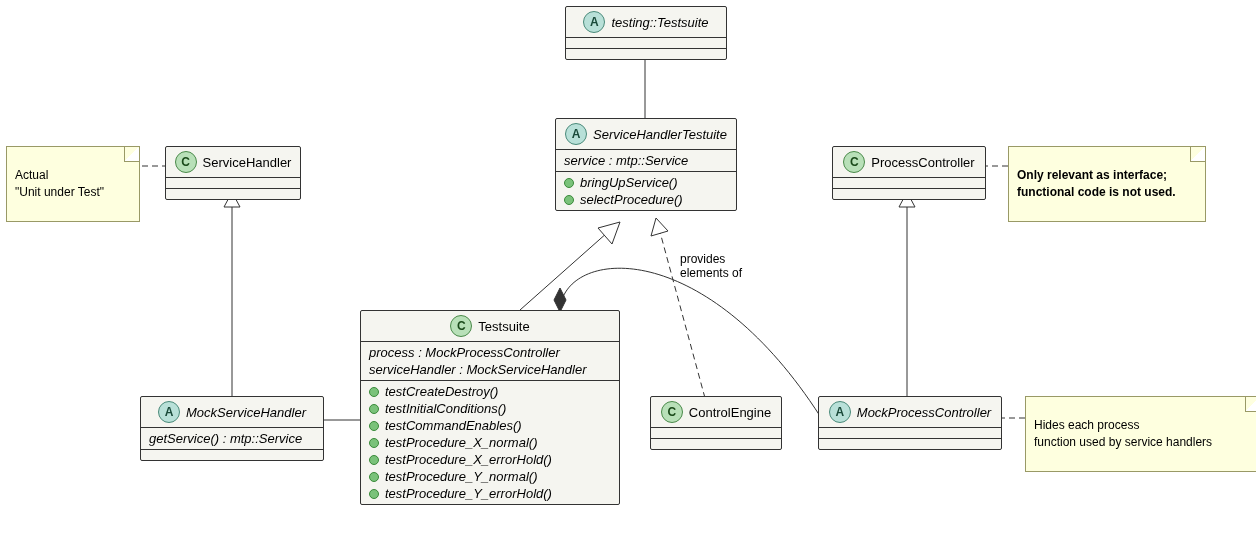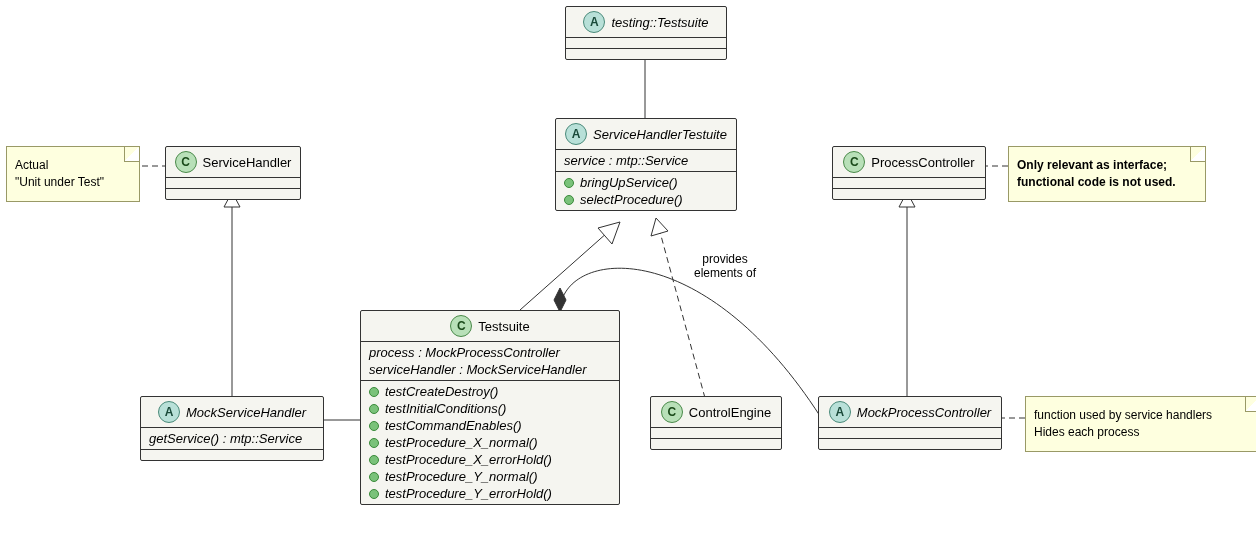--- a/index.html
+++ b/index.html
@@ -54,21 +54,21 @@
   .vis-dot {
     width: 8px; height:8px; border-radius:50%;
     background:#7ac27a; border:1px solid #3a8a3a;
     margin-right:6px;
     flex-shrink:0;
   }
   .note {
     position:absolute;
     background:#feffdf;
     border:1px solid #999966;
-    padding:10px 8px;
+    padding:20px 8px;
     font-size:12px;
     line-height:1.4;
   }
   .note .fold {
     position:absolute;
     top:0; right:0;
     width:14px; height:14px;
     background:linear-gradient(135deg,#feffdf 50%,#fff 50%);
     border-left:1px solid #999966;
     border-bottom:1px solid #999966;
@@ -79,21 +79,20 @@
     width:1256px; height:543px;
     pointer-events:none;
   }
   .edge { stroke:#333; fill:none; stroke-width:1; }
   .edge.dashed { stroke-dasharray:6 4; }
   .arrowhead-open { fill:#fff; stroke:#333; stroke-width:1; }
   .diamond-filled { fill:#333; stroke:#333; }
   .edge-label {
     position:absolute;
     font-size:12px;
-    text-align:center;
     background:transparent;
   }
 </style>
 </head>
 <body>
 
 <svg class="edges">
 
   <path class="edge" d="M 645 118 L 645 55"></path>
   <polygon class="arrowhead-open" points="645,40 637,55 653,55"></polygon>
@@ -135,22 +134,22 @@
 </div>
 
 <div class="note" style="left:1008px; top:146px; width:180px;font-weight:bold;">
   <div class="fold"></div>
   <div>Only relevant as interface;</div>
   <div>functional code is not used.</div>
 </div>
 
 <div class="note" style="left:1025px; top:396px; width:218px;">
   <div class="fold"></div>
+  <div>Hides each process</div>
   <div>function used by service handlers</div>
-  <div>Hides each process</div>
 </div>
 
 <div class="classbox" style="left:565px; top:6px; width:160px;">
   <div class="hdr">
     <span class="stereo stereo-a">A</span>
     <span class="italic">testing::Testsuite</span>
   </div>
   <div class="sect"></div>
   <div class="sect"></div>
 </div>

